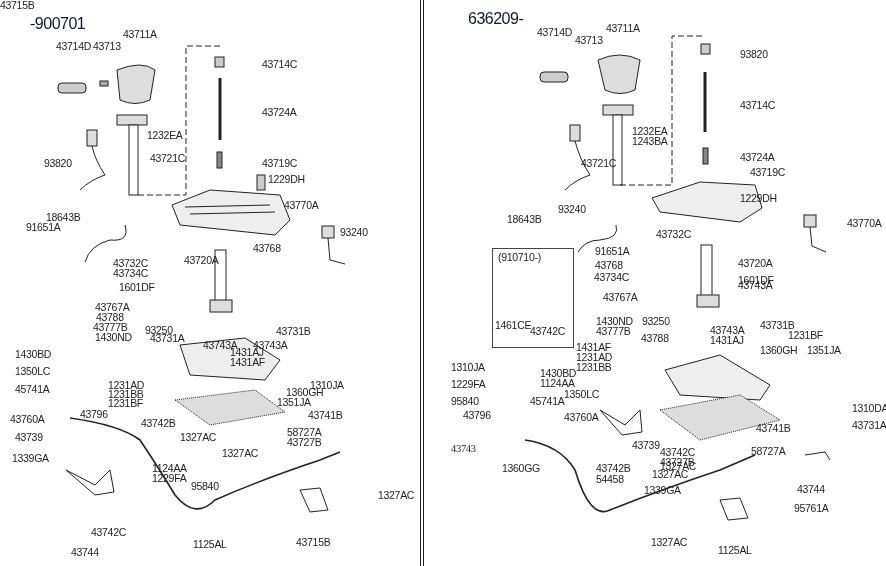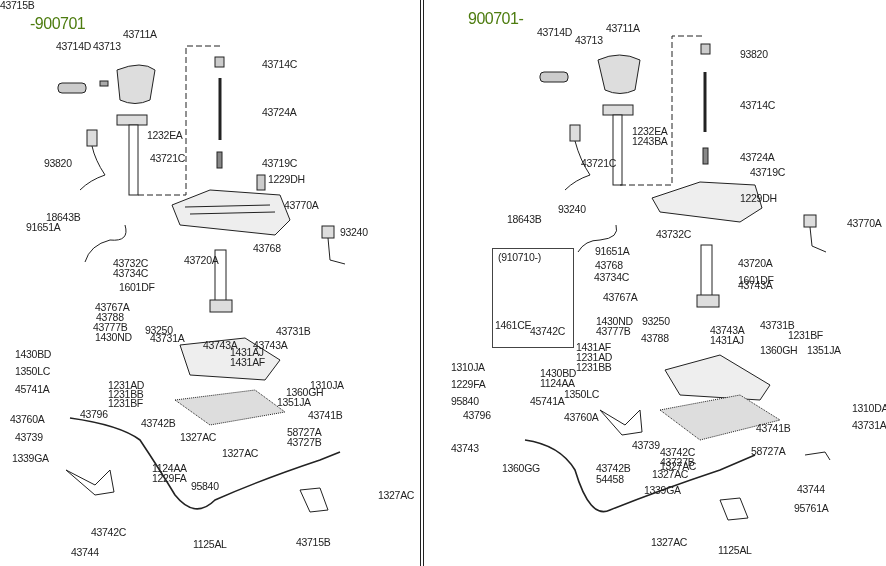--- a/index.html
+++ b/index.html
@@ -1,18 +1,18 @@
 <!DOCTYPE html>
 <html><head>
 <meta charset="utf-8">
 <style>
   html,body{margin:0;padding:0;background:#fff;}
   #canvas{position:relative;width:886px;height:566px;background:#fff;overflow:hidden;font-family:"Liberation Sans",sans-serif;color:#222;}
   .lbl{position:absolute;font-size:10.5px;line-height:11px;white-space:nowrap;letter-spacing:-0.3px;color:#222;}
-  .vtitle{position:absolute;font-size:16px;letter-spacing:-0.5px;color:#4d7c0f;}
+  .vtitle{position:absolute;font-size:16px;letter-spacing:-0.5px;color:#0f172a;}
   .divider{position:absolute;top:0;left:420px;width:2px;height:566px;border-left:1.5px solid #222;border-right:1.5px solid #222;}
   svg{position:absolute;left:0;top:0;}
   .inset{position:absolute;left:492px;top:248px;width:80px;height:98px;border:1px solid #444;}
 </style>
 </head>
 <body>
 
 <div id="canvas">
   <svg width="886" height="566" fill="none" stroke="#222" stroke-width="1">
 
@@ -188,21 +188,21 @@
       <div class="lbl" style="left: 152px; top: 463px;">1124AA</div>
       <div class="lbl" style="left: 152px; top: 473px;">1229FA</div>
       <div class="lbl" style="left: 191px; top: 481px;">95840</div>
       <div class="lbl" style="left: 91px; top: 527px;">43742C</div>
       <div class="lbl" style="left: 71px; top: 547px;">43744</div>
       <div class="lbl" style="left: 193px; top: 539px;">1125AL</div>
       <div class="lbl" style="left: 296px; top: 537px;">43715B</div>
       <div class="lbl" style="left: 378px; top: 490px;">1327AC</div>
     </div>
 
-  <div class="vtitle" style="left:468px;top:10px">900701-</div>
+  <div class="vtitle" style="left:468px;top:10px">636209-</div>
   <div class="lbl" style="left:498px;top:252px">(910710-)</div>
   <div class="lbl" style="left:495px;top:320px">1461CE</div>
   <div class="lbl" style="left:530px;top:326px">43742C</div>
   <div id="right-labels">
       <div class="lbl" style="left: 537px; top: 27px;">43714D</div>
       <div class="lbl" style="left: 575px; top: 35px;">43713</div>
       <div class="lbl" style="left: 606px; top: 23px;">43711A</div>
       <div class="lbl" style="left: 632px; top: 126px;">1232EA</div>
       <div class="lbl" style="left: 632px; top: 136px;">1243BA</div>
       <div class="lbl" style="left: 581px; top: 158px;">43721C</div>
@@ -240,21 +240,21 @@
       <div class="lbl" style="left: 540px; top: 378px;">1124AA</div>
       <div class="lbl" style="left: 451px; top: 379px;">1229FA</div>
       <div class="lbl" style="left: 564px; top: 389px;">1350LC</div>
       <div class="lbl" style="left: 451px; top: 396px;">95840</div>
       <div class="lbl" style="left: 530px; top: 396px;">45741A</div>
       <div class="lbl" style="left: 463px; top: 410px;">43796</div>
       <div class="lbl" style="left: 564px; top: 412px;">43760A</div>
       <div class="lbl" style="left: 852px; top: 403px;">1310DA</div>
       <div class="lbl" style="left: 852px; top: 420px;">43731A</div>
       <div class="lbl" style="left: 756px; top: 423px;">43741B</div>
-      <div class="lbl" style="left: 451px; top: 443px;">43743</div>
+      <div class="lbl" style="left: 451px; top: 443px; font-family: Liberation Serif, serif;">43743</div>
       <div class="lbl" style="left: 632px; top: 440px;">43739</div>
       <div class="lbl" style="left: 660px; top: 447px;">43742C</div>
       <div class="lbl" style="left: 660px; top: 457px;">43727B</div>
       <div class="lbl" style="left: 751px; top: 446px;">58727A</div>
       <div class="lbl" style="left: 660px; top: 461px;">1327AC</div>
       <div class="lbl" style="left: 596px; top: 463px;">43742B</div>
       <div class="lbl" style="left: 596px; top: 474px;">54458</div>
       <div class="lbl" style="left: 652px; top: 469px;">1327AC</div>
       <div class="lbl" style="left: 502px; top: 463px;">1360GG</div>
       <div class="lbl" style="left: 644px; top: 485px;">1339GA</div>

